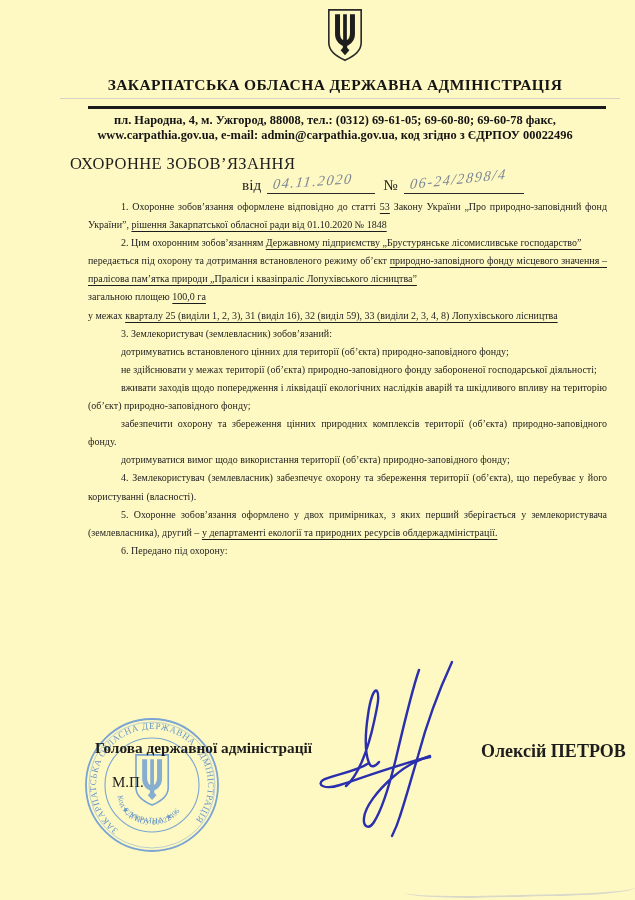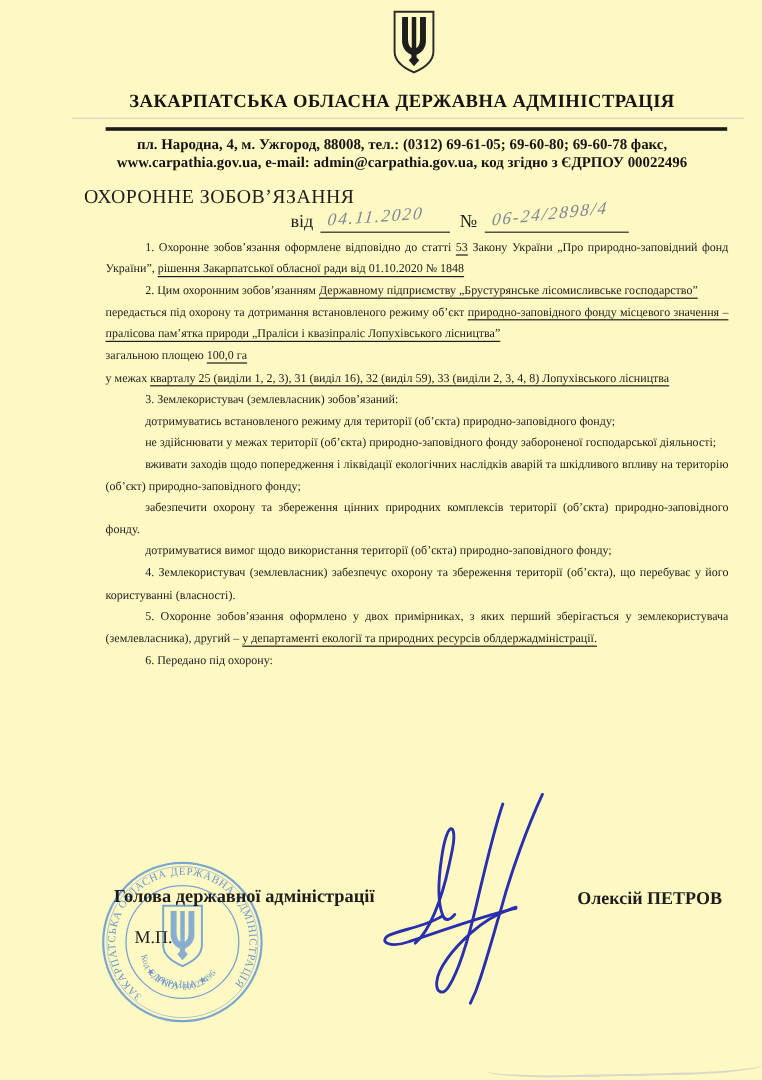--- a/index.html
+++ b/index.html
@@ -32,21 +32,21 @@
     font-style:italic;color:#7d8795;font-size:14.5px;letter-spacing:1.6px;
     transform:rotate(-4deg) skewX(-10deg);transform-origin:left bottom;}
   .hand-num{transform:rotate(-6deg) skewX(-12deg);}
   
   .body-text{top:198px;left:88px;width:519px;z-index:2;}
   .para{margin:0;text-align:justify;font-size:10px;line-height:18.1px;}
   .para.indent{text-indent:33px;}
   .u{text-decoration:underline;text-decoration-thickness:1px;text-underline-offset:2.5px;}
   
   .sig-title{left:95px;top:739px;font-weight:bold;font-size:15.3px;z-index:2;text-align:right;}
-  .sig-name{left:481px;top:741px;font-weight:bold;font-size:15px;z-index:2;text-align:right;}
+  .sig-name{left:481px;top:741px;font-weight:bold;font-size:18px;z-index:2;text-align:right;}
   .mp{left:112px;top:774px;font-size:15px;z-index:2;}
   .seal{left:67px;top:700px;width:170px;height:170px;z-index:1;opacity:.92;}
   .signature{left:318px;top:660px;width:165px;height:180px;z-index:3;}
   
   .scan-shadow{right:0px;bottom:3px;width:230px;height:12px;
     border-bottom:2px solid #cfcfcb;border-radius:50%/10px;
     transform:rotate(-1.2deg);opacity:.75;}
 </style>
 </head>
 <body>
@@ -71,21 +71,21 @@
     <span>від</span><span class="blank blank-date"><span class="hand">04.11.2020</span></span><span>№</span><span class="blank blank-num"><span class="hand hand-num">06-24/2898/4</span></span>
   </div>
 
   <div class="abs body-text" id="body-paragraphs">
       <p class="para indent"><span>1. Охоронне зобов’язання оформлене відповідно до статті </span><span class="u">53</span><span> Закону України „Про природно-заповідний фонд України”, </span><span class="u">рішення Закарпатської обласної ради від 01.10.2020 № 1848</span></p>
       <p class="para indent"><span>2. Цим охоронним зобов’язанням </span><span class="u">Державному підприємству „Брустурянське лісомисливське господарство”</span></p>
       <p class="para"><span>передається під охорону та дотримання встановленого режиму об’єкт </span><span class="u">природно-заповідного фонду місцевого значення – пралісова пам’ятка природи „Праліси і квазіпраліс Лопухівського лісництва”</span></p>
       <p class="para"><span>загальною площею </span><span class="u">100,0 га</span></p>
       <p class="para"><span>у межах </span><span class="u">кварталу 25 (виділи 1, 2, 3), 31 (виділ 16), 32 (виділ 59), 33 (виділи 2, 3, 4, 8) Лопухівського лісництва</span></p>
       <p class="para indent"><span>3. Землекористувач (землевласник) зобов’язаний:</span></p>
-      <p class="para indent"><span>дотримуватись встановленого режиму для території (об’єкта) природно-заповідного фонду;</span></p>
+      <p class="para indent"><span>дотримуватись встановленого цінних для території (об’єкта) природно-заповідного фонду;</span></p>
       <p class="para indent"><span>не здійснювати у межах території (об’єкта) природно-заповідного фонду забороненої господарської діяльності;</span></p>
       <p class="para indent"><span>вживати заходів щодо попередження і ліквідації екологічних наслідків аварій та шкідливого впливу на територію (об’єкт) природно-заповідного фонду;</span></p>
       <p class="para indent"><span>забезпечити охорону та збереження цінних природних комплексів території (об’єкта) природно-заповідного фонду.</span></p>
       <p class="para indent"><span>дотримуватися вимог щодо використання території (об’єкта) природно-заповідного фонду;</span></p>
       <p class="para indent"><span>4. Землекористувач (землевласник) забезпечує охорону та збереження території (об’єкта), що перебуває у його користуванні (власності).</span></p>
       <p class="para indent"><span>5. Охоронне зобов’язання оформлено у двох примірниках, з яких перший зберігається у землекористувача (землевласника), другий – </span><span class="u">у департаменті екології та природних ресурсів облдержадміністрації.</span></p>
       <p class="para indent"><span>6. Передано під охорону:</span></p>
     </div>
 
   <div class="abs sig-title">Голова державної адміністрації</div>

